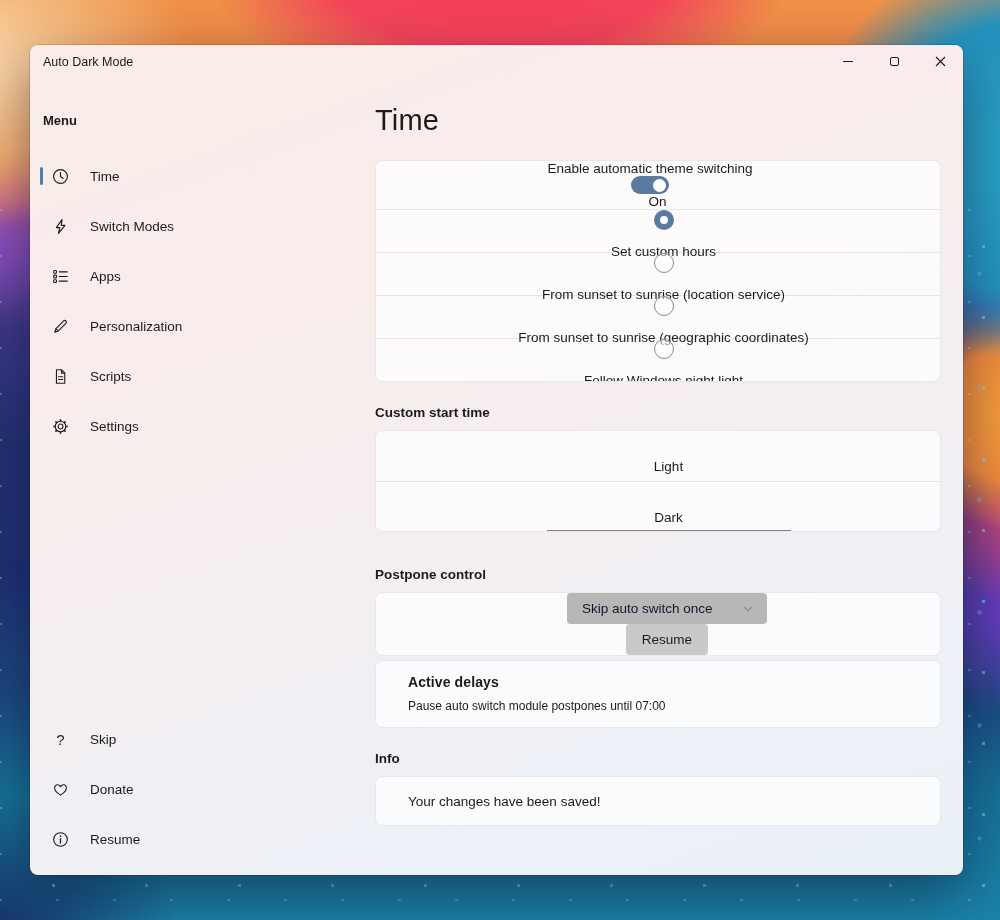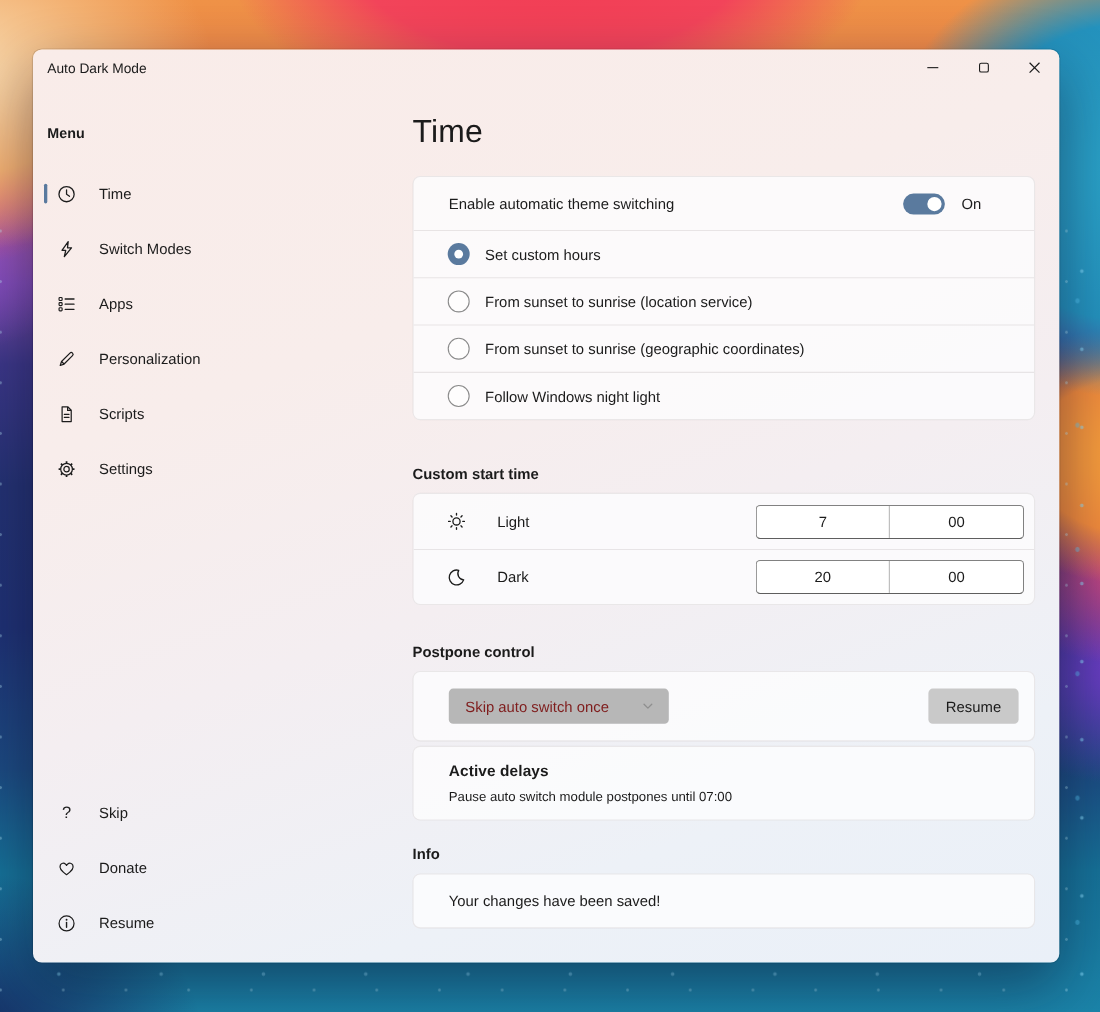--- a/index.html
+++ b/index.html
@@ -61,54 +61,54 @@
   .nav-item svg { flex:0 0 auto; }
   .nav-item .qmark { width:17px; text-align:center; font-size:15px; color:#1f1f1f; }
 
   
   .main { position:absolute; left:345px; top:0; width:566px; }
   .page-title { font-weight:300; font-size:29px; line-height:34px; margin-top:58px; letter-spacing:.2px; }
   .card {
     background:rgba(253,253,254,.82); border:1px solid rgba(140,130,130,.16);
     border-radius:7px; overflow:hidden;
   }
-  .card .row { display:flex; align-items:center; }
+  .card .row { display:flex; align-items:center;flex-direction:column; }
   .card .row + .row { border-top:1px solid rgba(130,120,120,.16); }
   .card1 { margin-top:23px; }
   .row-toggle { height:48px; padding:0 48px 0 32px; }
   .row-toggle .spacer { flex:1; }
   .toggle { width:38px; height:19px; border-radius:10px; background:var(--accent); position:relative; cursor:default; }
   .toggle .knob { position:absolute; right:3px; top:3px; width:13px; height:13px; border-radius:50%; background:#fff; }
   .toggle-state { margin-left:15px; }
   .row-radio { height:43px; padding:0 20px 0 31px; gap:14px; cursor:default; }
   .radio { width:20px; height:20px; border-radius:50%; border:1px solid #8b8b8b; background:rgba(255,255,255,.5); flex:0 0 auto; position:relative; }
   .row-radio.selected .radio { border:none; background:var(--accent); }
   .row-radio.selected .radio::after {
     content:""; position:absolute; left:6px; top:6px; width:8px; height:8px; border-radius:50%; background:#fff;
   }
   .section-label { font-size:13.5px; font-weight:700; }
-  .lbl-custom { margin-top:41px; }
+  .lbl-custom { margin-top:23px; }
   .card2 { margin-top:10px; }
   .row-time { height:50px; padding:0 9px 0 30px; gap:28px; }
   .row-time .spacer { flex:1; }
   .timegroup {
     display:flex; width:244px; height:31px; border:1px solid #818181; border-bottom-color:#5e5e5e;
     border-radius:4px; background:#fff; overflow:hidden;
   }
   .timegroup input {
     width:50%; border:none; outline:none; text-align:center; font-size:13.5px;
     font-family:inherit; color:#1b1b1b; background:transparent; padding:0;
   }
   .timegroup input:first-child { border-right:1px solid #b9b9b9; }
   .lbl-postpone { margin-top:35px; }
   .card3 { margin-top:10px; }
   .row-postpone { height:62px; padding:0 14px 0 32px; }
   .dropdown {
     width:200px; height:32px; border-radius:4px; background:#b7b7b7;
-    display:flex; align-items:center; padding:0 12px 0 15px; color:#7f1d1d; cursor:default;
+    display:flex; align-items:center; padding:0 12px 0 15px; color:#0f172a; cursor:default;
   }
   .dropdown .dd-text { flex:1; font-size:13.5px; }
   .row-postpone .spacer { flex:1; }
   .btn-resume {
     width:82px; height:32px; border:none; border-radius:4px; background:#c9c9c9;
     font-family:inherit; font-size:13.5px; color:#1b1b1b; cursor:default;
   }
   .card4 { margin-top:4px; padding:13px 32px 14px 32px; }
   .delays-title { font-size:14px; font-weight:700; letter-spacing:.1px; }
   .delays-text { margin-top:9px; font-size:12px; }

